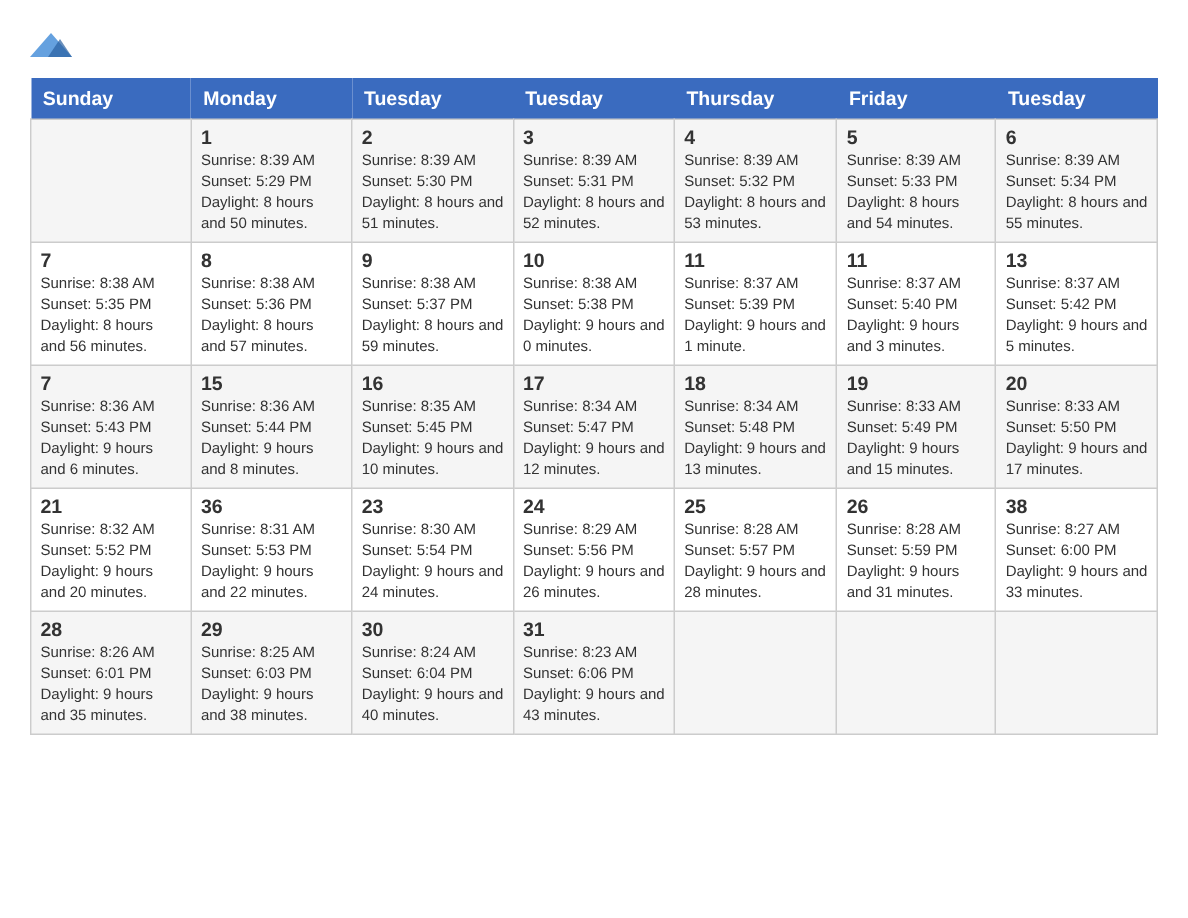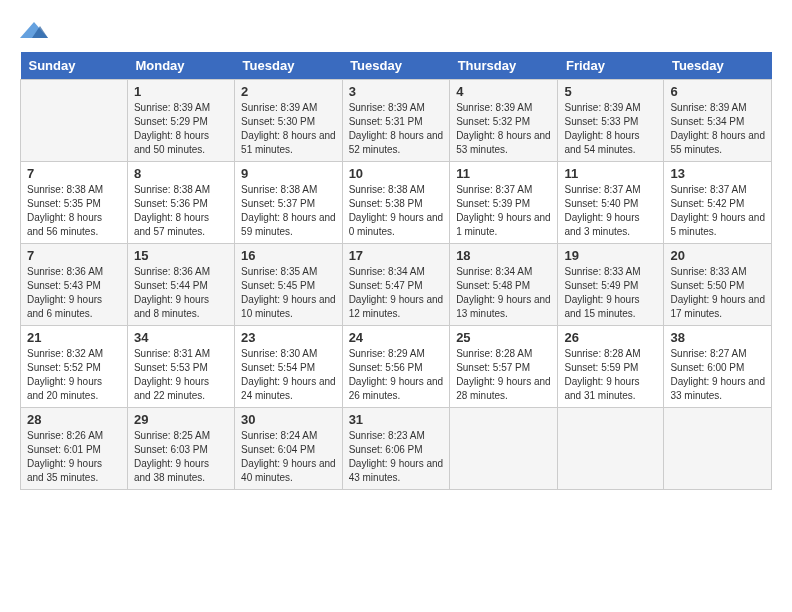--- a/index.html
+++ b/index.html
@@ -207,21 +207,21 @@
           <span class="day-num">20</span>
           <div class="day-detail">Sunrise: 8:33 AM<br>Sunset: 5:50 PM<br>Daylight: 9 hours and 17 minutes.</div>
         </td>
       </tr>
       <tr>
         <td>
           <span class="day-num">21</span>
           <div class="day-detail">Sunrise: 8:32 AM<br>Sunset: 5:52 PM<br>Daylight: 9 hours and 20 minutes.</div>
         </td>
         <td>
-          <span class="day-num">34</span>
+          <span class="day-num">36</span>
           <div class="day-detail">Sunrise: 8:31 AM<br>Sunset: 5:53 PM<br>Daylight: 9 hours and 22 minutes.</div>
         </td>
         <td>
           <span class="day-num">23</span>
           <div class="day-detail">Sunrise: 8:30 AM<br>Sunset: 5:54 PM<br>Daylight: 9 hours and 24 minutes.</div>
         </td>
         <td>
           <span class="day-num">24</span>
           <div class="day-detail">Sunrise: 8:29 AM<br>Sunset: 5:56 PM<br>Daylight: 9 hours and 26 minutes.</div>
         </td>

